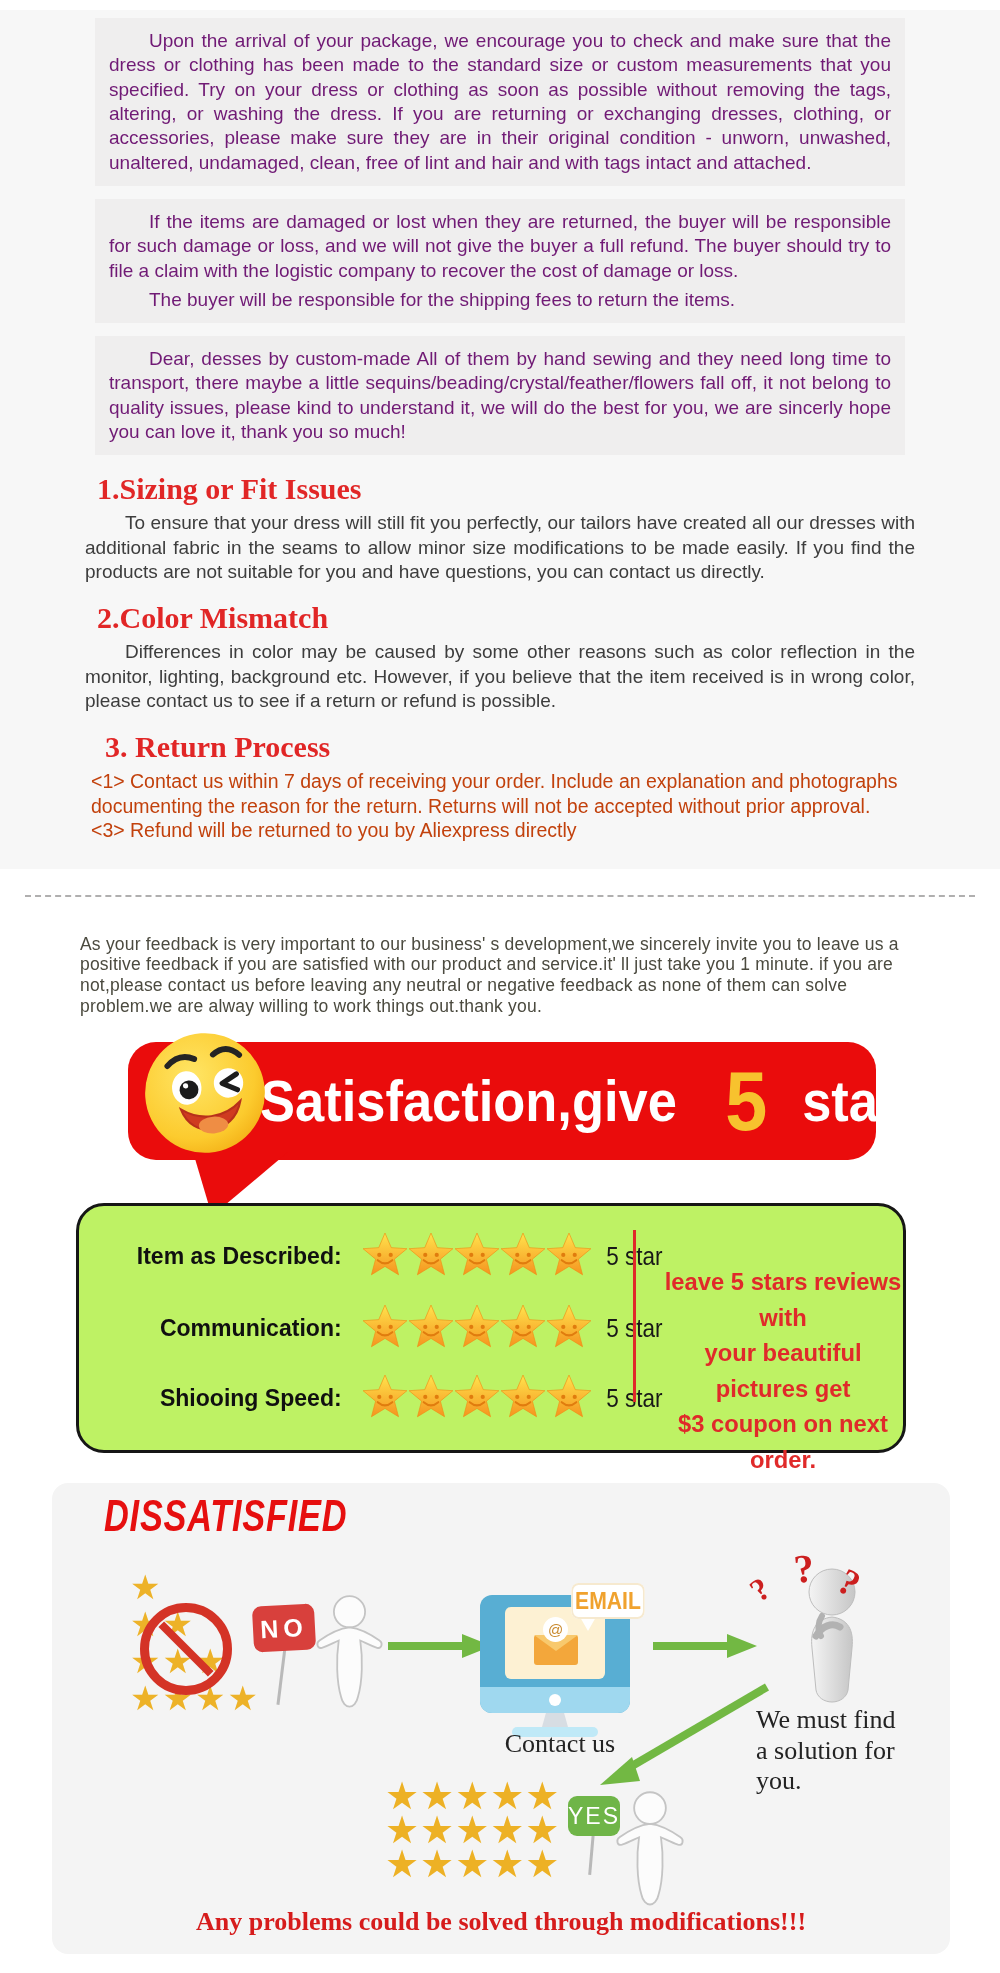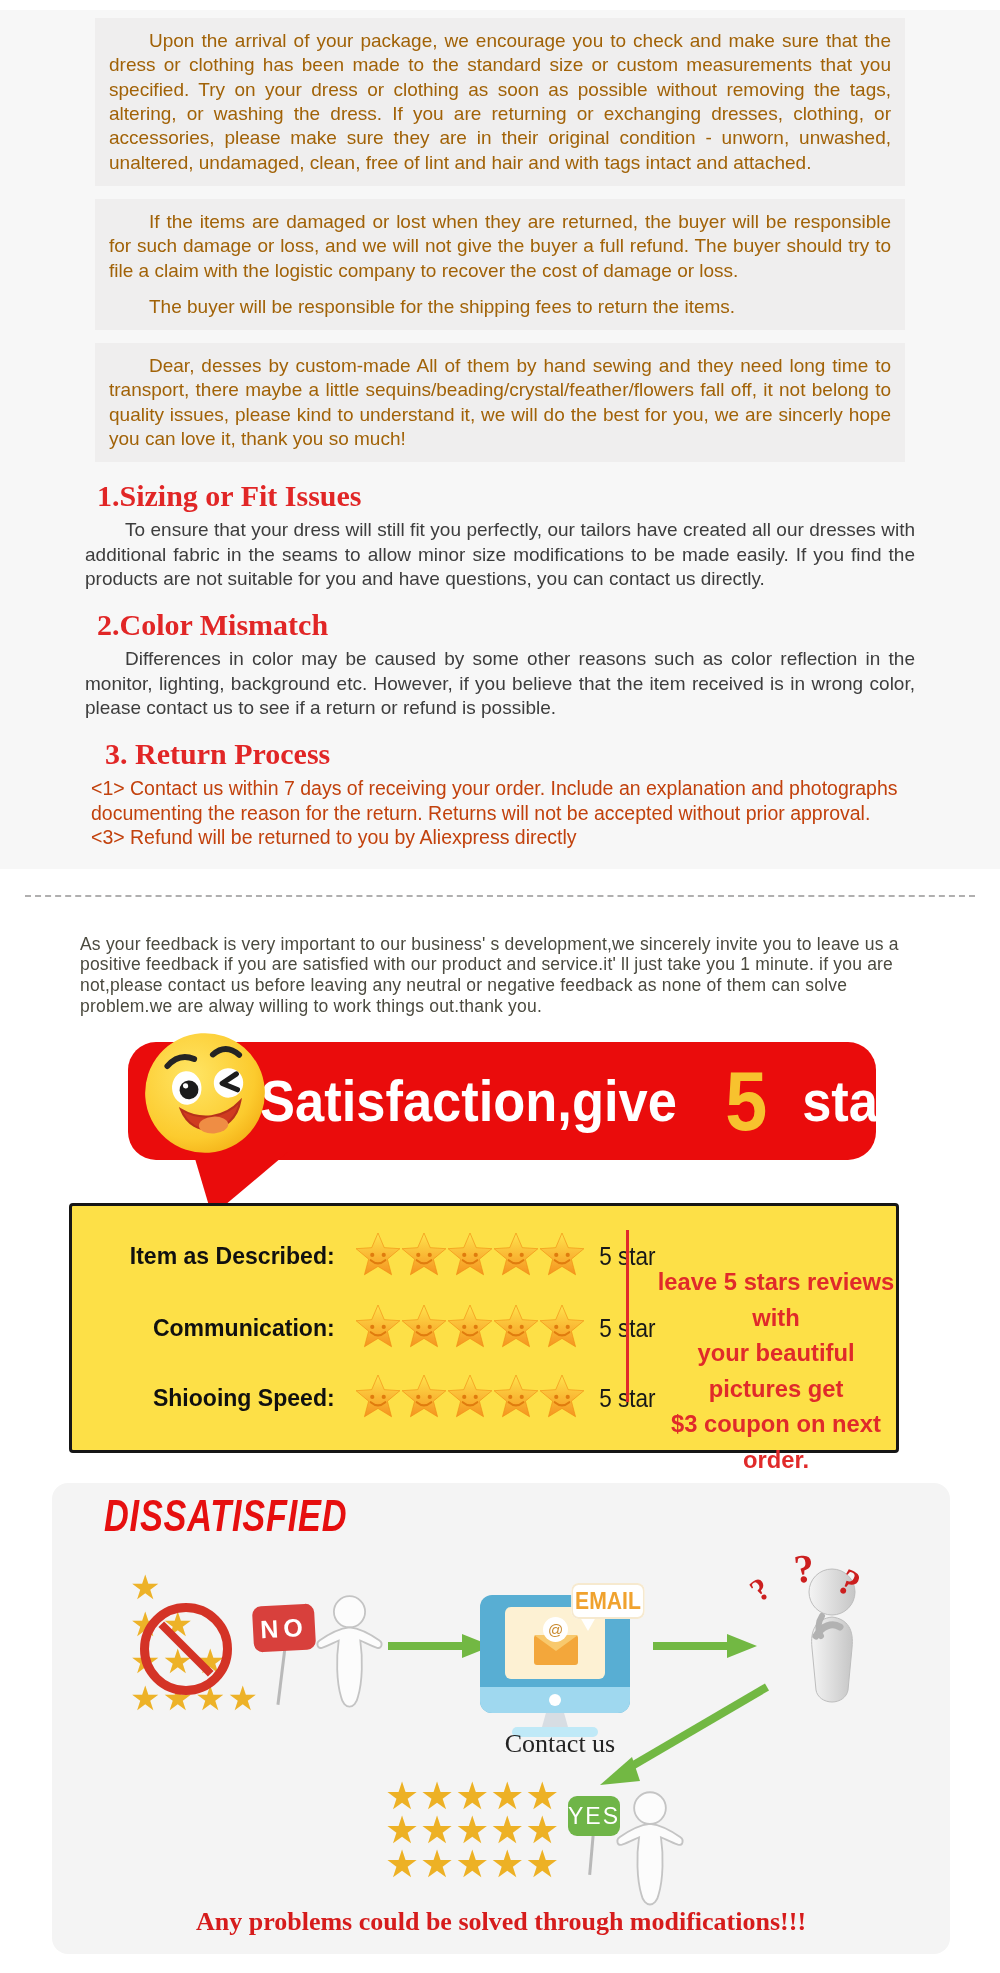--- a/index.html
+++ b/index.html
@@ -2,44 +2,44 @@
 <html><head>
 <meta charset="utf-8">
 <style>
   html,body{margin:0;padding:0;background:#fff;}
   #stage{position:relative;width:1000px;height:1973px;background:#fff;overflow:hidden;
          font-family:"Liberation Sans","DejaVu Sans",sans-serif;}
   
   .top-section{position:absolute;top:10px;left:0;width:1000px;height:859px;background:#f7f7f7;}
   .top-inner{width:830px;margin:0 auto;padding-top:8px;}
   .gray-block{width:782px;margin:0 auto 13px auto;background:#efeeee;padding:11px 14px;}
-  .policy-p{margin:0;font-size:19px;line-height:1.28;color:#a16207;text-align:justify;text-indent:40px;}
-  .policy-p + .policy-p{margin-top:12px;}
+  .policy-p{margin:0;font-size:19px;line-height:1.28;color:#701a75;text-align:justify;text-indent:40px;}
+  .policy-p + .policy-p{margin-top:5px;}
   .sec-heading{margin:17px 0 5px 12px;font-size:30px;font-weight:bold;color:#e12626;font-family:Liberation Serif, serif;}
   .sec-para{margin:0 0 4px 0;font-size:19px;line-height:1.28;color:#3d3d3d;text-align:justify;text-indent:40px;}
   .return-steps{margin:4px 0 0 6px;}
   .return-step{margin:0;font-size:19.5px;line-height:1.25;color:#c2410c;}
   
   .dashed-line{position:absolute;top:895px;left:25px;width:950px;height:0;border-top:2px dashed #b0afaf;}
   
   .feedback{position:absolute;top:916px;left:80px;width:845px;font-size:17.5px;line-height:1.195;
             color:#4b4a3f;letter-spacing:.2px;}
   
   .banner{position:absolute;top:1030px;left:0;width:1000px;height:200px;}
   .banner-rect{position:absolute;left:128px;top:12px;width:748px;height:118px;background:#ea0c0c;border-radius:28px;}
   .banner-tail{position:absolute;left:193px;top:122px;width:95px;height:64px;background:#ea0c0c;
                clip-path:polygon(0 0,100% 0,20% 100%);}
   .banner-emoji{position:absolute;left:142px;top:0;width:126px;height:126px;}
   .banner-text{position:absolute;left:285px;top:12px;width:575px;height:118px;display:flex;align-items:center;
                justify-content:center;gap:28px;white-space:nowrap;}
   .banner-word{color:#fff;font-size:57px;font-weight:bold;transform:scaleX(.92);}
   .banner-five{color:#f7c22e;font-size:84px;font-weight:bold;line-height:1;transform:scaleX(.9);}
   
-  .rating-box{position:absolute;top:1203px;left:69px;width:824px;height:244px;background:#fde047;
-              border:3px solid #161616;border-radius:4px;}
+  .rating-box{position:absolute;top:1203px;left:76px;width:824px;height:244px;background:#bef264;
+              border:3px solid #161616;border-radius:28px;}
   .rating-row{position:absolute;left:0;width:600px;height:50px;display:flex;align-items:center;}
   .rating-row.r0{top:25px;}.rating-row.r1{top:97px;}.rating-row.r2{top:167px;}
   .rating-label{width:268px;text-align:right;font-size:24px;font-weight:bold;color:#101010;transform:scaleX(.96);}
   .stars-row{display:flex;margin-left:14px;}
   .stars-row svg{margin-right:-2px;}
   .rating-value{margin-left:12px;font-size:25px;color:#181818;transform:scaleX(.9);white-space:nowrap;}
   .promo-divider{position:absolute;left:554px;top:24px;width:3px;height:172px;background:#e02a2a;}
   .promo{position:absolute;left:576px;top:58px;width:256px;text-align:center;color:#e02a2a;
          font-size:24.5px;font-weight:bold;line-height:1.45;transform:scaleX(.97);}
   
@@ -427,20 +427,25 @@
         <linearGradient id="tg" x1="0" y1="0" x2="1" y2="0">
           <stop offset="0%" stop-color="#f4f4f4"></stop>
             <stop offset="100%" stop-color="#c6c6c6"></stop>
         </linearGradient>
       </defs>
       <circle cx="52" cy="28" r="23" fill="url(#tg)" stroke="#bdbdbd" stroke-width="1"></circle>
       <path d="M52,53 C36,55 30,66 32,84 L36,126 C37,133 44,138 52,138 C60,138 67,133 68,126 L72,84 C74,66 68,55 52,53 Z" fill="url(#tg)" stroke="#bdbdbd" stroke-width="1"></path>
       <path d="M36,72 C42,62 52,58 60,63" stroke="#b2b2b2" stroke-width="7" fill="none" stroke-linecap="round"></path>
       <path d="M42,52 C38,58 37,66 41,72" stroke="#b2b2b2" stroke-width="6" fill="none" stroke-linecap="round"></path>
     </svg>
+    <div class="solution-label">
+      <div>We must find</div>
+      <div>a solution for</div>
+      <div>you.</div>
+    </div>
 
     <svg class="diag-arrow" width="185" height="115" viewBox="0 0 185 115">
       <line x1="175" y1="6" x2="28" y2="92" stroke="#72b843" stroke-width="8"></line>
       <path d="M40,76 L8,104 L48,100 Z" fill="#72b843"></path>
     </svg>
 
     <div class="yes-stars">
       <div>★★★★★</div>
       <div>★★★★★</div>
       <div>★★★★★</div>

